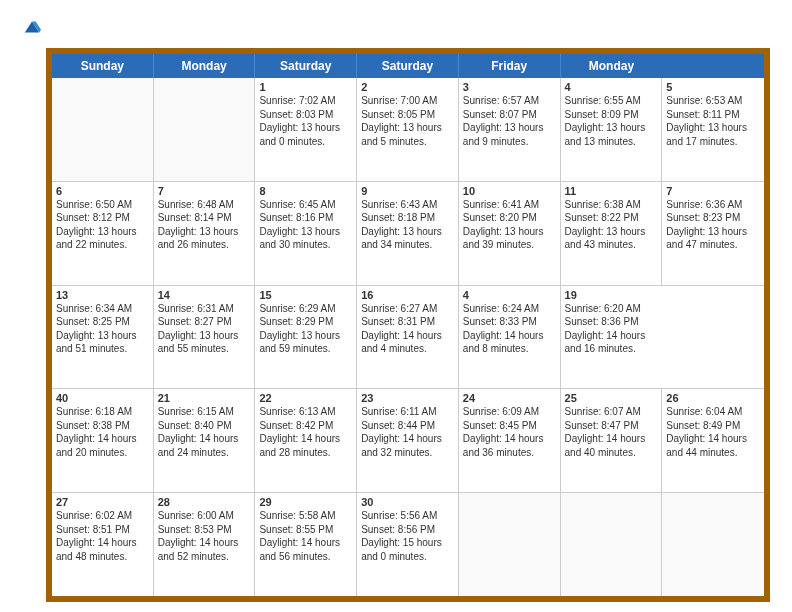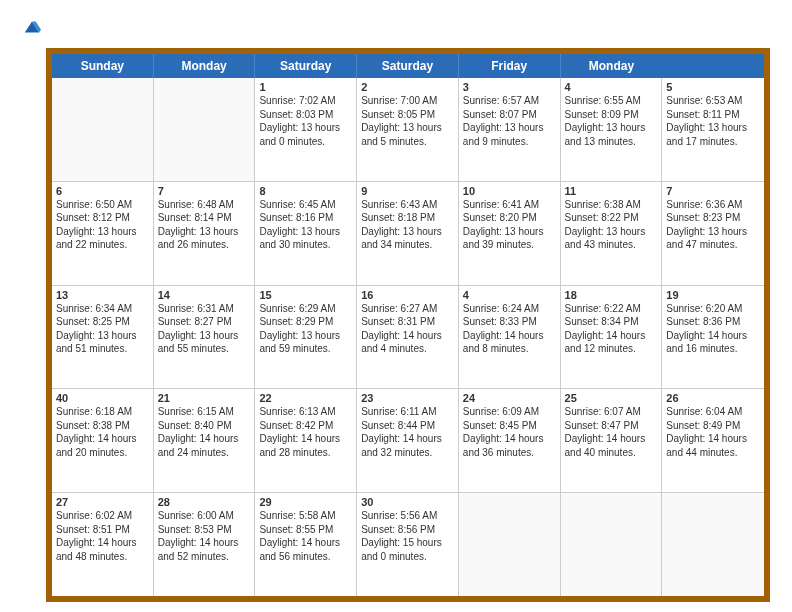--- a/index.html
+++ b/index.html
@@ -223,24 +223,20 @@
           </div>
           <div class="cal-cell">
             <span class="day-number">16</span>
             <div class="cell-info">Sunrise: 6:27 AM<br>Sunset: 8:31 PM<br>Daylight: 14 hours and 4 minutes.</div>
           </div>
           <div class="cal-cell">
             <span class="day-number">4</span>
             <div class="cell-info">Sunrise: 6:24 AM<br>Sunset: 8:33 PM<br>Daylight: 14 hours and 8 minutes.</div>
           </div>
           <div class="cal-cell">
-            <span class="day-number">18</span>
-            <div class="cell-info">Sunrise: 6:22 AM<br>Sunset: 8:34 PM<br>Daylight: 14 hours and 12 minutes.</div>
-          </div>
-          <div class="cal-cell">
             <span class="day-number">19</span>
             <div class="cell-info">Sunrise: 6:20 AM<br>Sunset: 8:36 PM<br>Daylight: 14 hours and 16 minutes.</div>
           </div>
         </div>
         <div class="cal-row">
           <div class="cal-cell">
             <span class="day-number">40</span>
             <div class="cell-info">Sunrise: 6:18 AM<br>Sunset: 8:38 PM<br>Daylight: 14 hours and 20 minutes.</div>
           </div>
           <div class="cal-cell">

